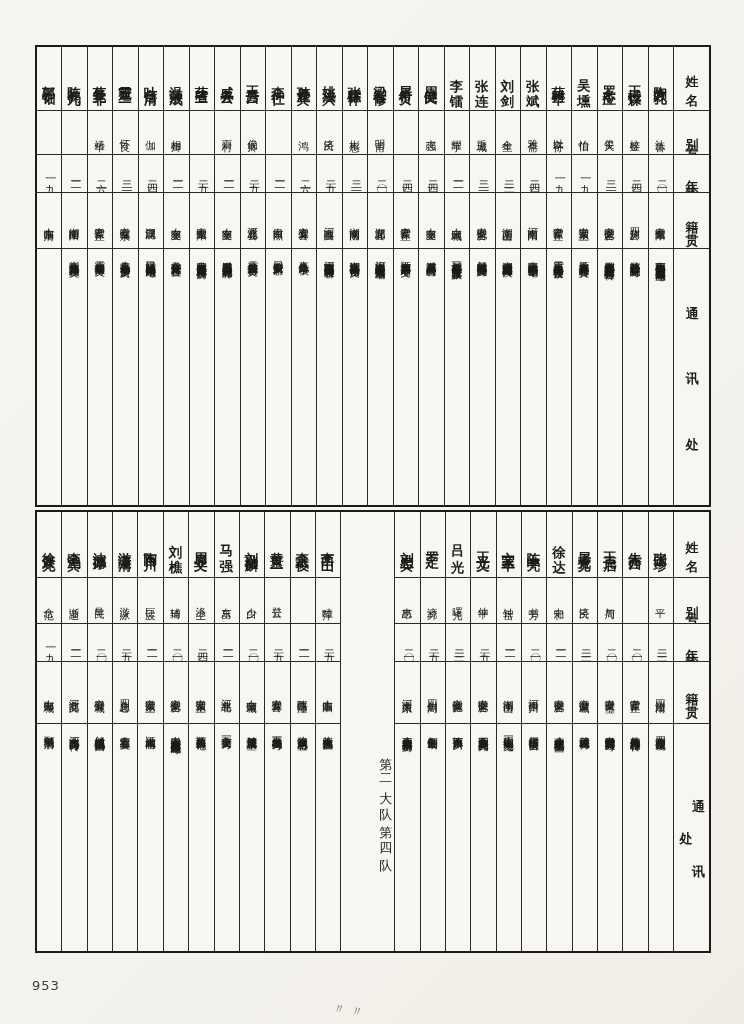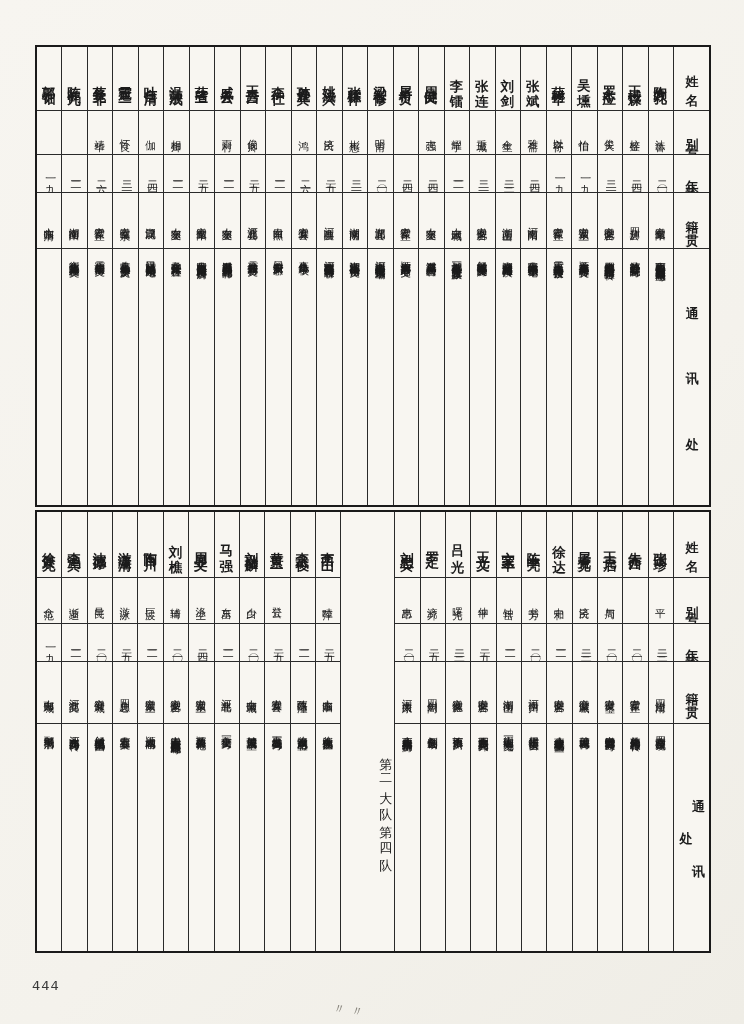--- a/index.html
+++ b/index.html
@@ -919,15 +919,15 @@
           </div>
           <div class="cell cell-native">
             <span>山东鄄城</span>
           </div>
           <div class="cell cell-addr">
             <span>鄄城平民书店</span>
           </div>
         </div>
       </div>
   </div>
-  <div class="page-number">444</div>
+  <div class="page-number">953</div>
   <div class="scan-mark">〃〃</div>
 </div>
 
 </body></html>

